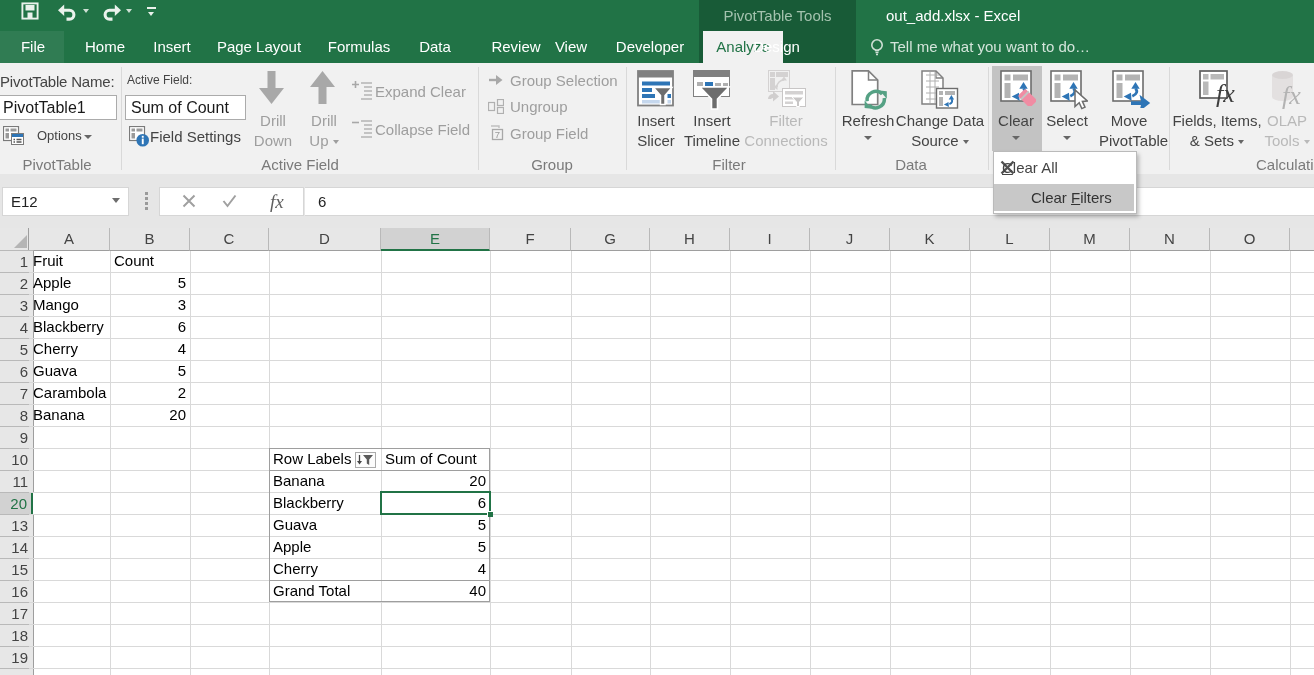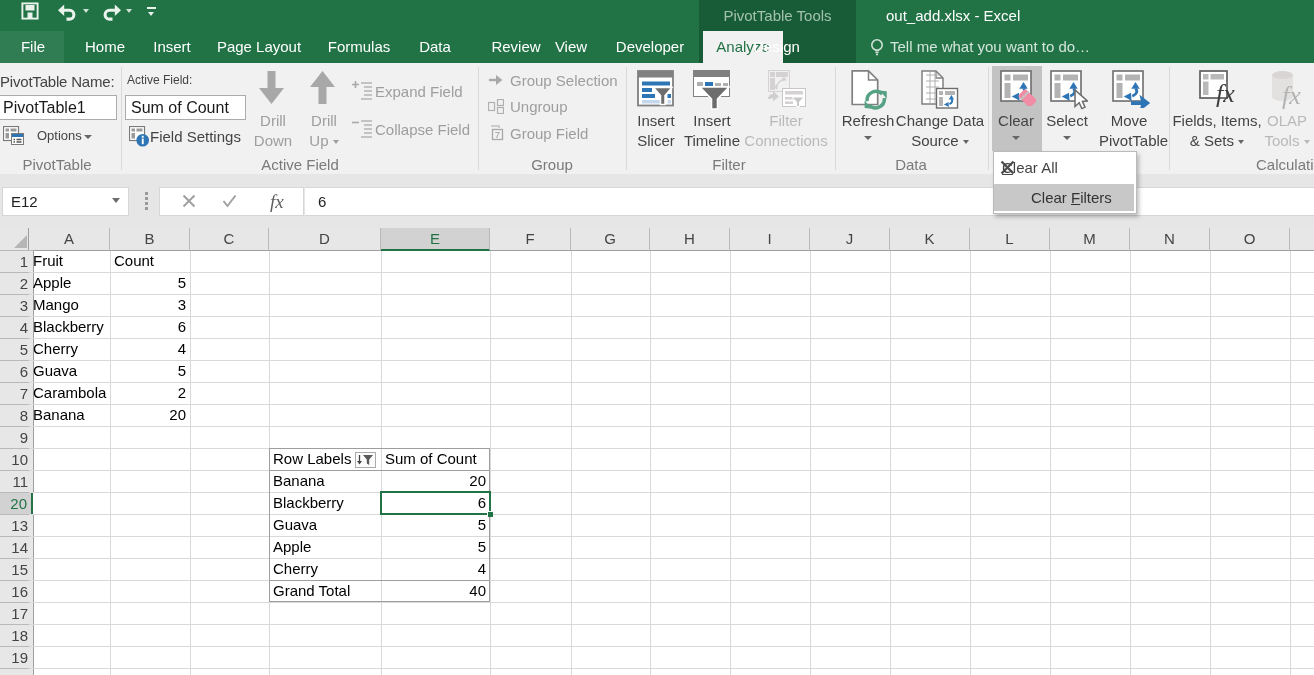--- a/index.html
+++ b/index.html
@@ -123,21 +123,21 @@
 </svg>
 <div class="btxt dis" style="left:243px;top:111px;width:60px">Drill<br>Down</div>
 <svg class="ab" style="left:310px;top:71px" width="25" height="34" viewBox="0 0 25 34">
  <path d="M12.5 0 L25 16 H16.5 V33 H8.5 V16 H0 Z" fill="#a8a8a8"></path>
 </svg>
 <div class="btxt dis" style="left:294px;top:111px;width:60px">Drill<br>Up <span class="arrowdn g" style="border-left-width:3.5px;border-right-width:3.5px;border-top-width:4px"></span></div>
 <svg class="ab" style="left:352px;top:81px" width="20" height="19" viewBox="0 0 20 19">
  <path d="M3.5 0 V7 M0 3.5 H7" stroke="#a8a8a8" stroke-width="1.6"></path>
  <path d="M9 2 H20 M12 6 H20 M12 10 H20 M12 14 H20 M9 18 H20" stroke="#b4b4b4" stroke-width="1.6"></path>
 </svg>
-<div class="tx dis" style="left:375px;top:83px;font-size:15px">Expand Field</div>
+<div class="tx dis" style="left:375px;top:83px;font-size:15px">Expand Clear</div>
 <svg class="ab" style="left:352px;top:119px" width="20" height="19" viewBox="0 0 20 19">
  <path d="M0 3.5 H7" stroke="#a8a8a8" stroke-width="1.6"></path>
  <path d="M9 2 H20 M12 6 H20 M12 10 H20 M12 14 H20 M9 18 H20" stroke="#b4b4b4" stroke-width="1.6"></path>
 </svg>
 <div class="tx dis" style="left:375px;top:121px;font-size:15px">Collapse Field</div>
 
 <svg class="ab" style="left:489px;top:74px" width="14" height="12" viewBox="0 0 14 12">
  <path d="M0 6 H8" stroke="#a8a8a8" stroke-width="2.4"></path>
     <path d="M7 1 L13.5 6 L7 11 Z" fill="#a8a8a8"></path>
 </svg>

